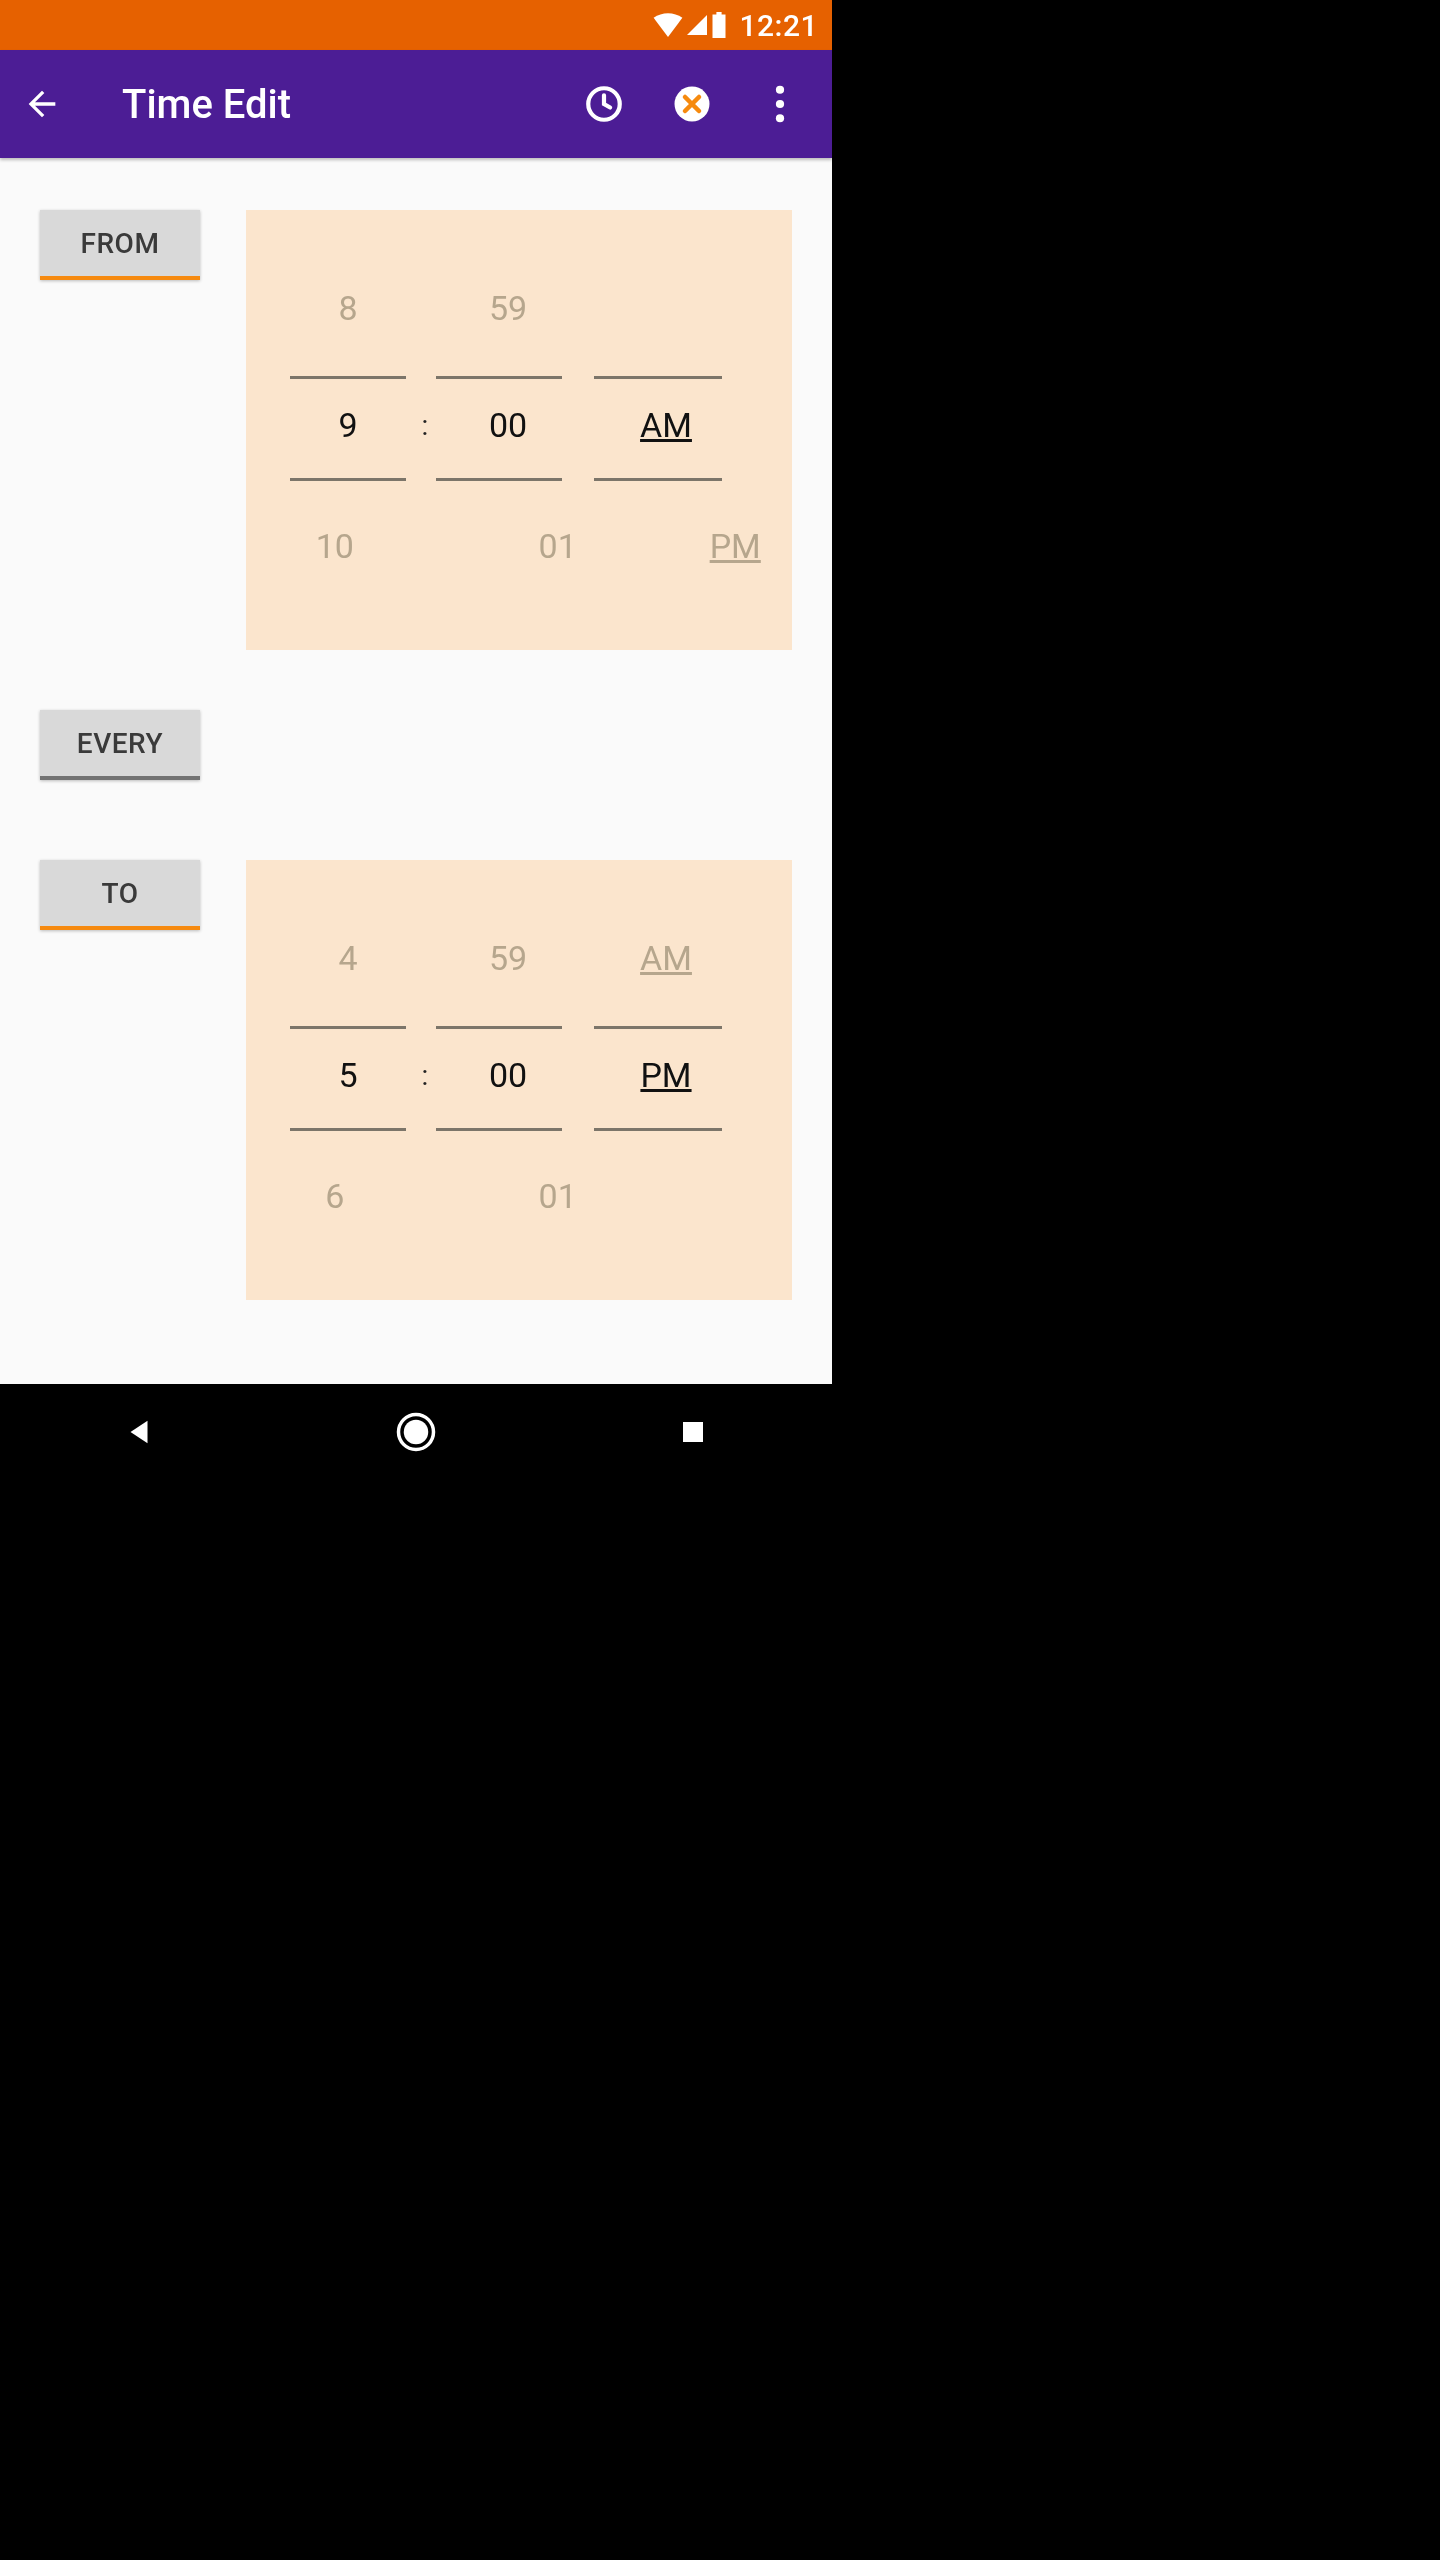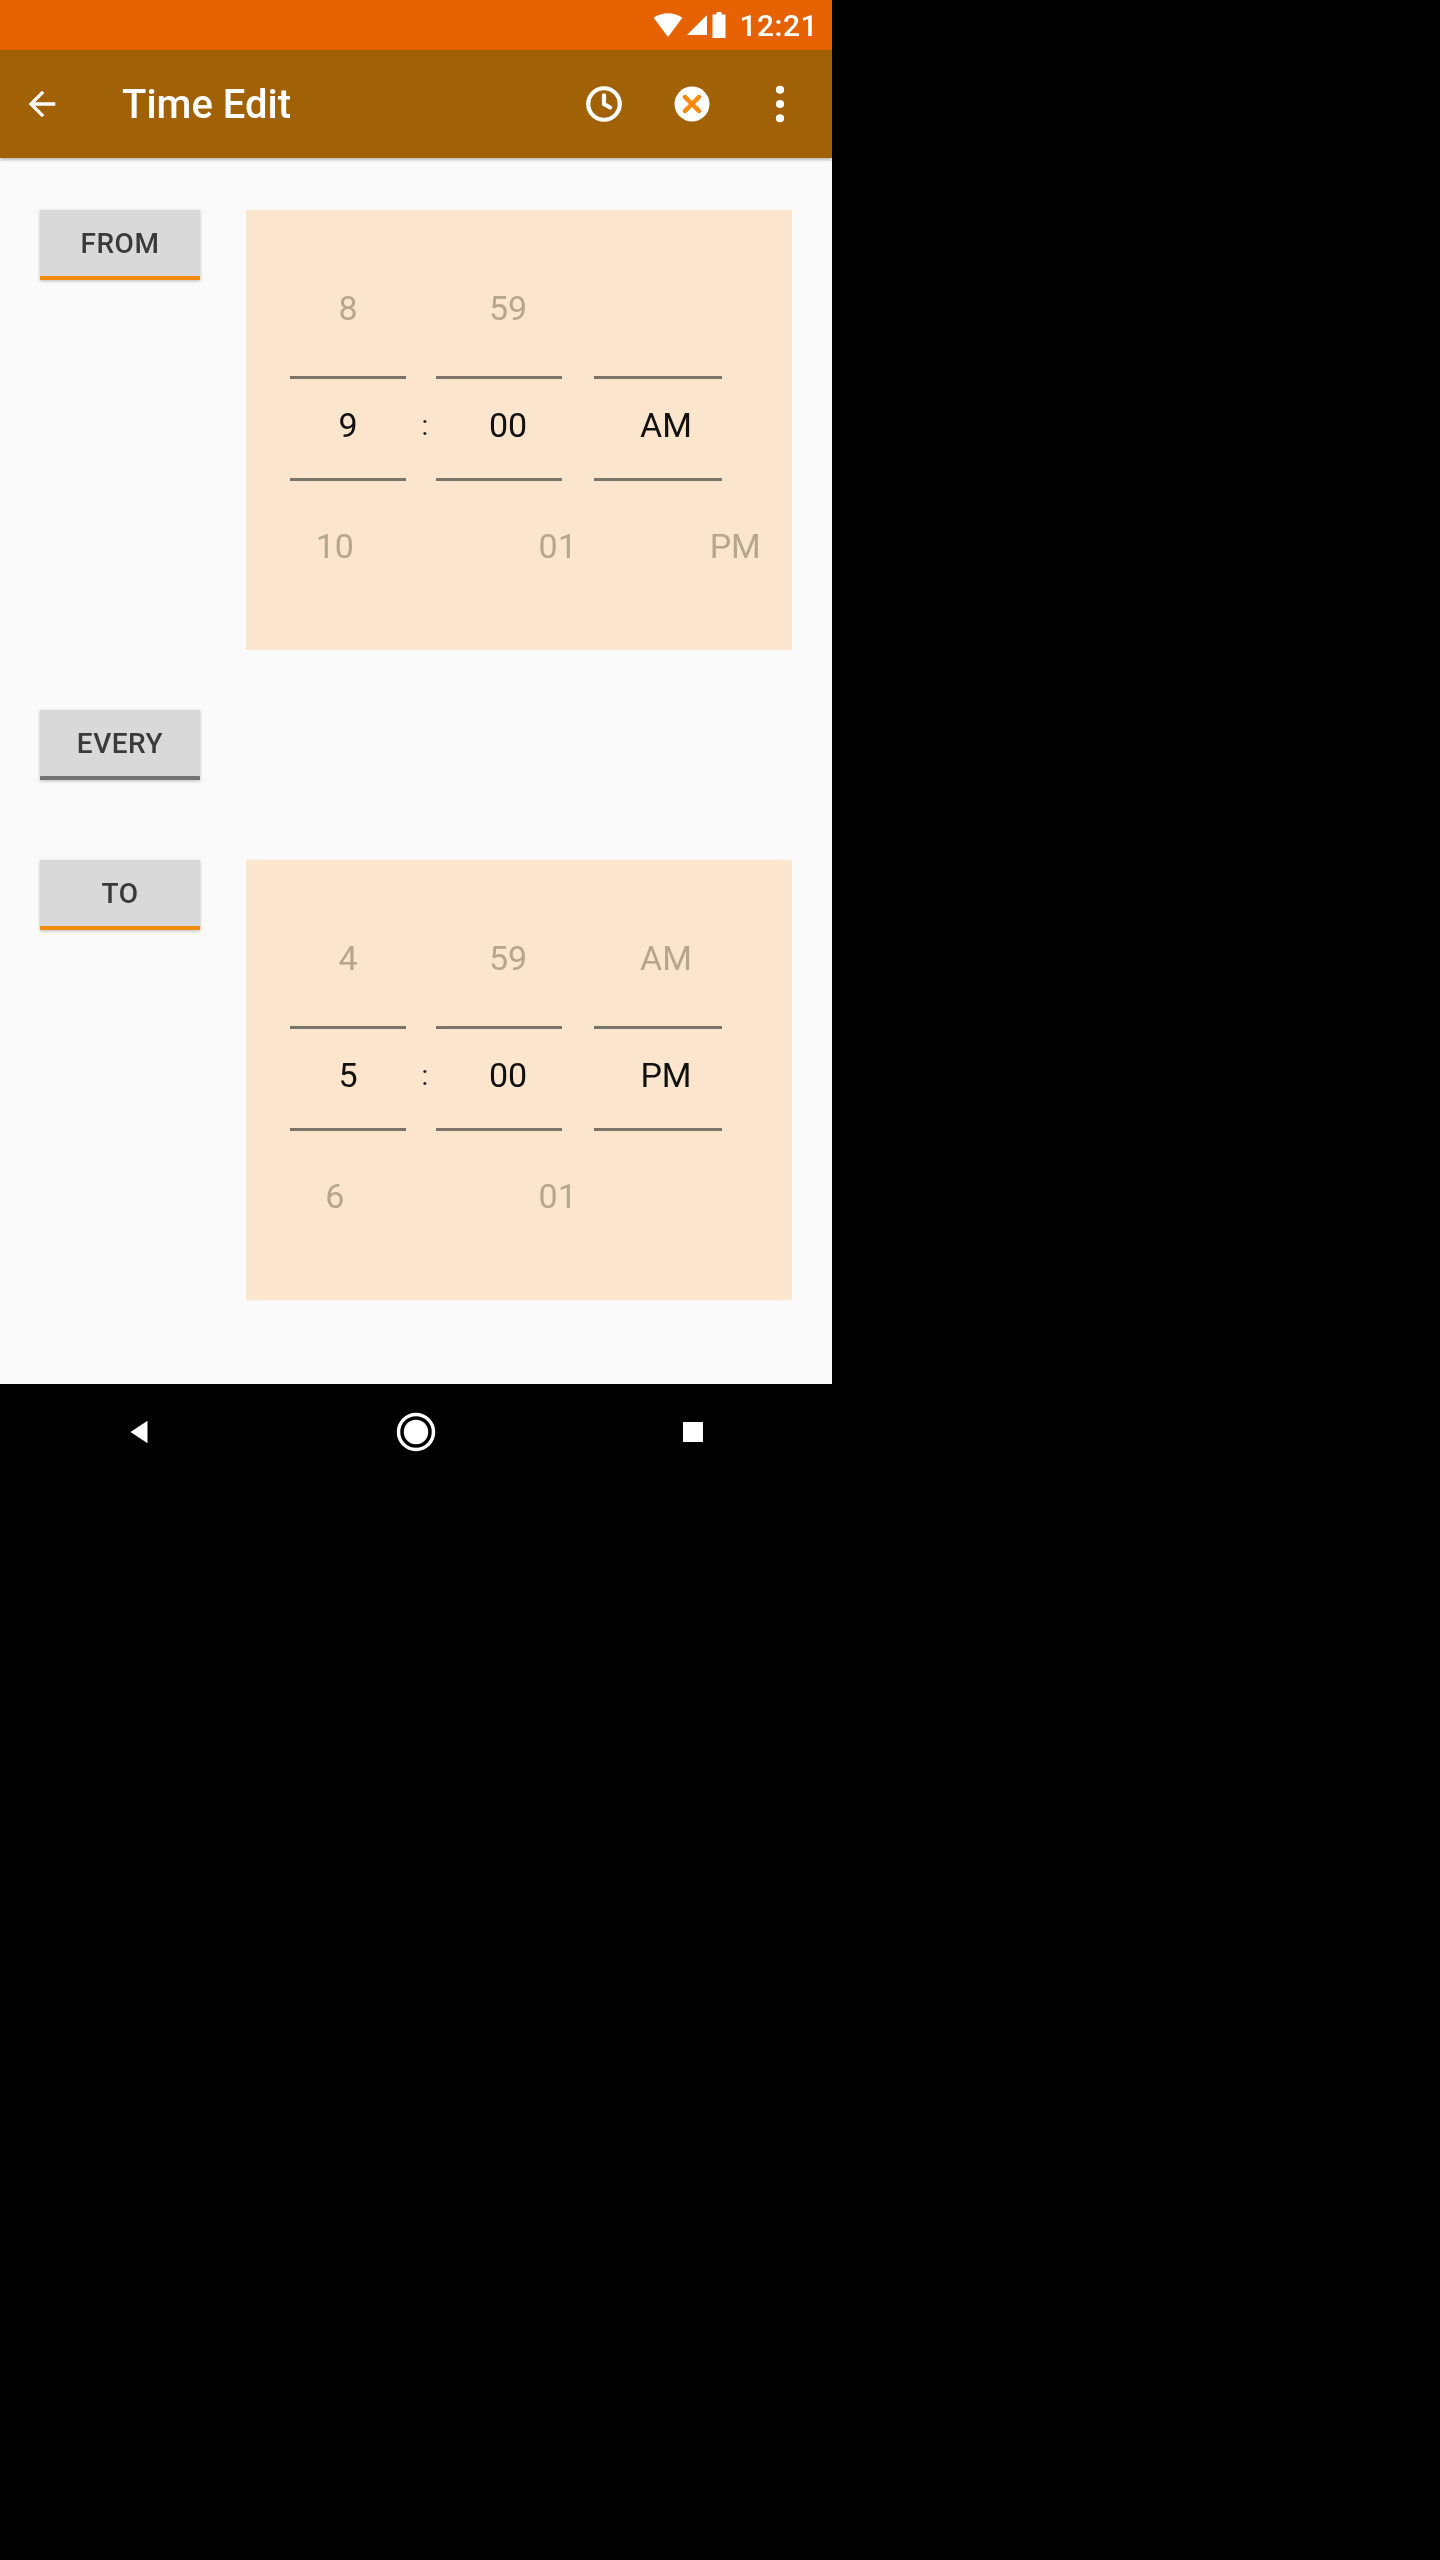--- a/index.html
+++ b/index.html
@@ -1,39 +1,39 @@
 <!DOCTYPE html>
 <html><head>
 <meta charset="utf-8">
 <style>
   * { box-sizing: border-box; margin: 0; padding: 0; }
   html, body { width: 832px; height: 1480px; font-family: Roboto, Arial, sans-serif; background: #000; overflow: hidden; }
   .screen { width: 832px; height: 1480px; display: flex; flex-direction: column; background: #fafafa; }
   .status-bar { height: 50px; background: #e66100; display: flex; justify-content: flex-end; align-items: center; padding-right: 14px; gap: 6px; color: #fff; padding-left: 8px; }
   .status-time { font-size: 30px; font-weight: 500; letter-spacing: 0.5px; margin-left: 6px; }
   .status-icons { display: flex; align-items: center; gap: 2px; }
-  .app-bar { height: 108px; background: #a16207; display: flex; align-items: center; padding: 0 18px; color: #fff; position: relative; box-shadow: 0 2px 3px rgba(0,0,0,0.25); }
+  .app-bar { height: 108px; background: #4c1d95; display: flex; align-items: center; padding: 0 18px; color: #fff; position: relative; box-shadow: 0 2px 3px rgba(0,0,0,0.25); }
   .app-bar .title { font-size: 40px; font-weight: 500; margin-left: 56px; }
   .app-bar .actions { margin-left: auto; display: flex; align-items: center; gap: 40px; padding-right: 10px; }
   .icon-btn { width: 48px; height: 48px; display: flex; align-items: center; justify-content: center; cursor: pointer; }
   .content { flex: 1; background: #fafafa; padding: 52px 40px 40px 40px; overflow: hidden; }
   .row { display: flex; align-items: flex-start; gap: 46px; margin-bottom: 60px; }
   .label-chip { width: 160px; height: 70px; background: #d9d9d9; display: flex; align-items: center; justify-content: center; font-size: 28px; font-weight: 500; color: #3a3a3a; letter-spacing: 0.5px; border-bottom: 4px solid transparent; box-shadow: 0 1px 3px rgba(0,0,0,0.25); position: relative; }
   .label-chip.active { border-bottom: 4px solid #f68a0f; }
   .label-chip.plain { border-bottom: 4px solid #737373; }
   .time-card { flex: 1; background: #fbe5cd; height: 440px; position: relative; }
   .picker-row { position: absolute; left: 0; right: 0; display: flex; align-items: center; }
   .picker-row.top    { top: 78px; }
   .picker-row.middle { top: 195px; }
   .picker-row.bottom { top: 316px; gap: 46px; }
   .col { text-align: center; font-size: 34px; }
   .col.hour  { width: 140px; margin-left: 32px; }
   .col.colon { width: 14px; text-align: center; font-size: 28px; color: #222; }
   .col.min   { width: 140px; margin-left: 6px; }
-  .col.ampm  { width: 140px; margin-left: 18px; }
+  .col.ampm  { width: 140px; margin-left: 18px; text-decoration: underline; }
   .faded { color: #b6a68d; }
   .selected { color: #111; }
   .rules { position: absolute; left: 0; right: 0; display: flex; }
   .rules.top    { top: 166px; }
   .rules.bottom { top: 268px; }
   .rule { height: 3px; background: #7c7569; }
   .rule.hour { width: 116px; margin-left: 44px; }
   .rule.min  { width: 126px; margin-left: 30px; }
   .rule.ampm { width: 128px; margin-left: 32px; }
   .nav-bar { height: 96px; background: #000; display: flex; align-items: center; justify-content: space-around; }

